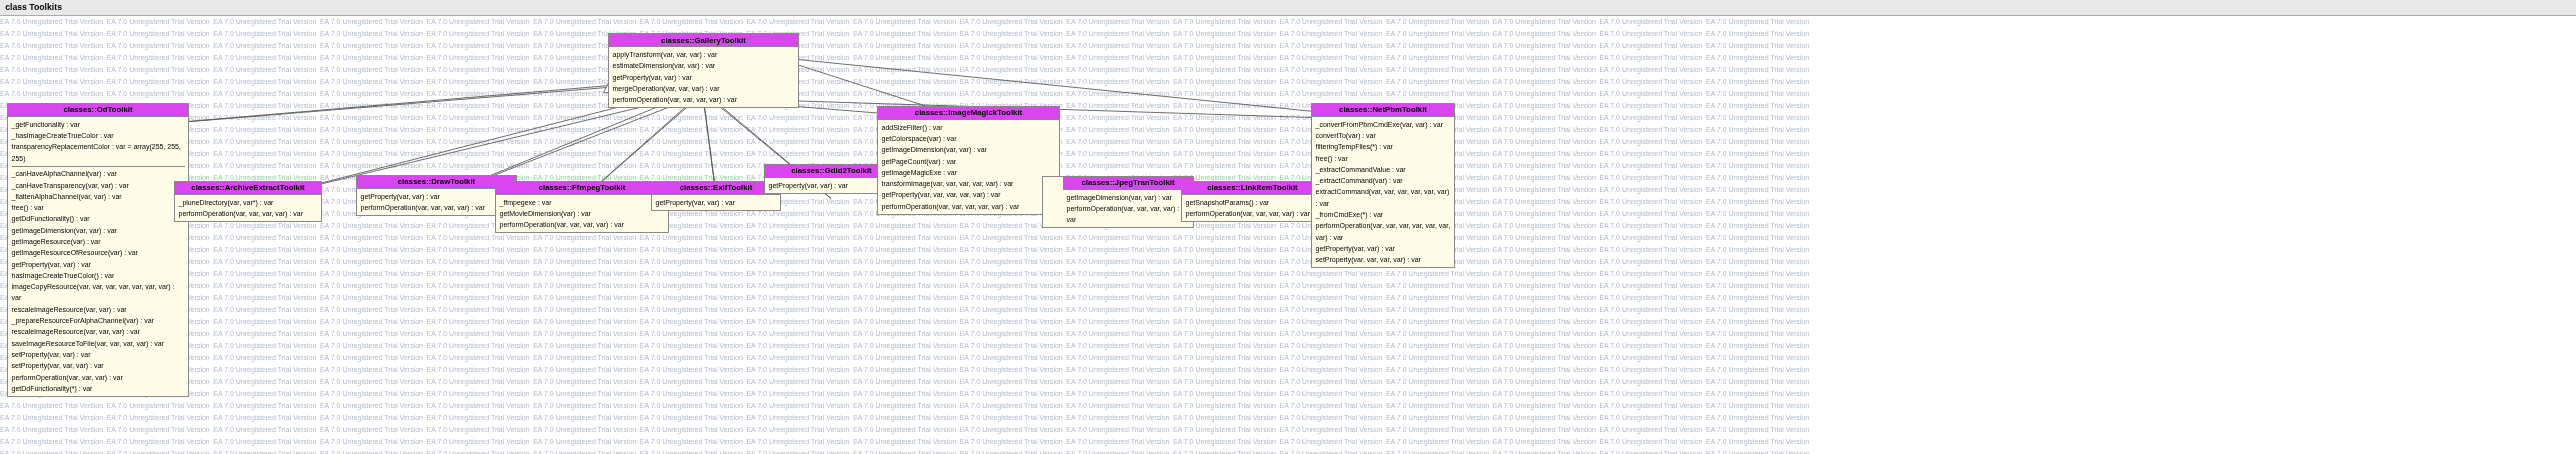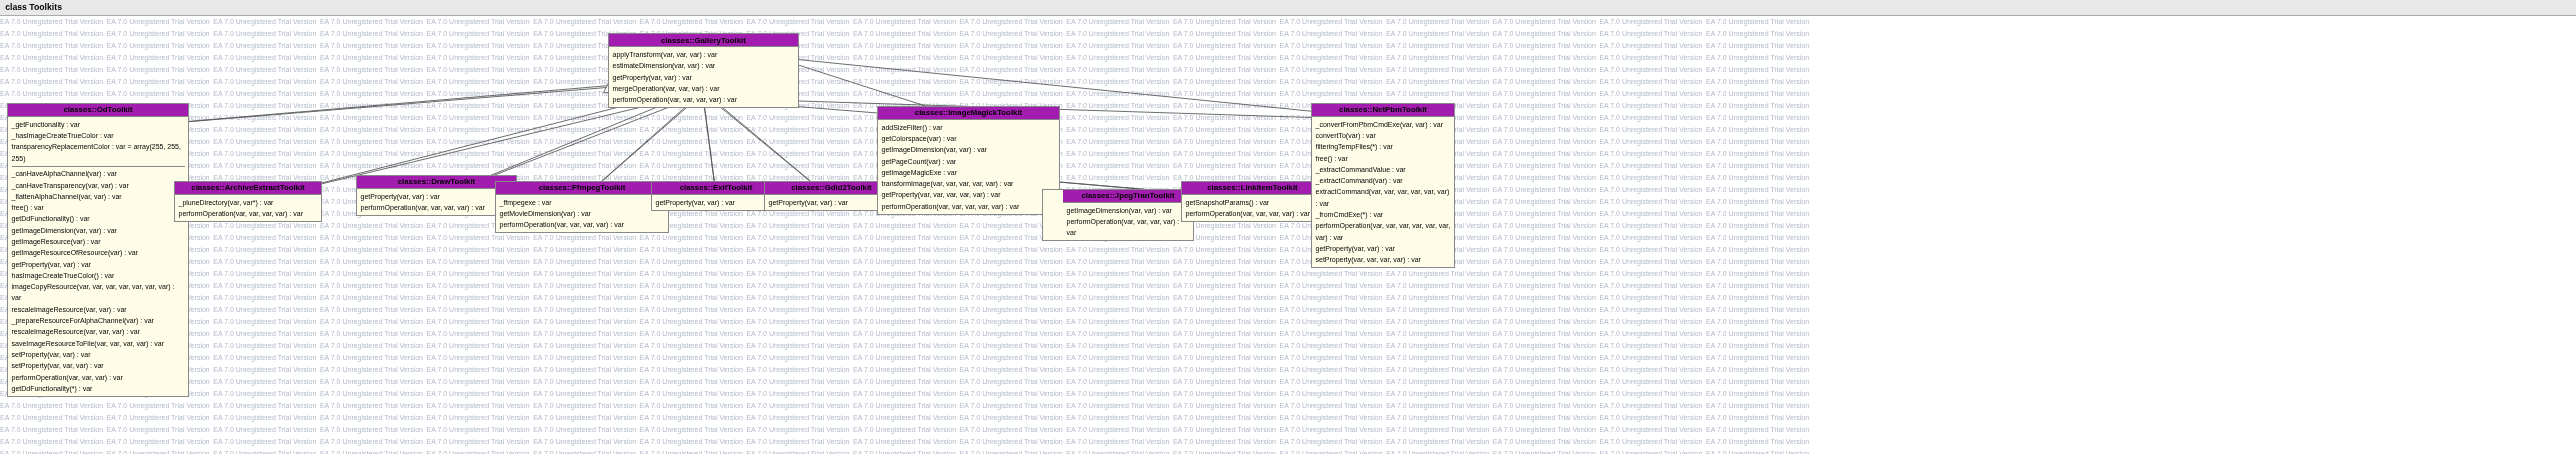--- a/index.html
+++ b/index.html
@@ -59,21 +59,21 @@
     
     .class-box {
       position: absolute;
       background: #fffde8;
       border: 0.9px solid #888;
       z-index: 10;
       min-width: 122px;
     }
 
     .class-header {
-      background: #a21caf;
+      background: #d946ef;
       border-bottom: 0.9px solid #888;
       padding: 1.7px 3.5px;
       font-weight: bold;
       font-size: 7.8px;
       text-align: center;
     }
 
     .class-body {
       padding: 1.7px 3.5px;
       font-size: 7px;
@@ -929,40 +929,40 @@
           <div>getMovieDimension(var) : var</div>
           <div>performOperation(var, var, var, var) : var</div>
         </div>
       </div>
       <div class="class-box" style="left: 651px; top: 165px; width: 130px;">
         <div class="class-header">classes::ExifToolkit</div>
         <div class="class-body">
           <div>getProperty(var, var) : var</div>
         </div>
       </div>
-      <div class="class-box" style="left: 764px; top: 165px; width: 135px;">
+      <div class="class-box" style="left: 764px; top: 148px; width: 135px;">
         <div class="class-header">classes::Gdid2Toolkit</div>
         <div class="class-body">
           <div>getProperty(var, var) : var</div>
         </div>
       </div>
       <div class="class-box" style="left: 877px; top: 90px; width: 183px;">
         <div class="class-header">classes::ImageMagickToolkit</div>
         <div class="class-body">
           <div>addSizeFilter() : var</div>
           <div>getColorspace(var) : var</div>
           <div>getImageDimension(var, var) : var</div>
           <div>getPageCount(var) : var</div>
           <div>getImageMagicExe : var</div>
           <div>transformImage(var, var, var, var, var) : var</div>
           <div>getProperty(var, var, var, var, var) : var</div>
           <div>performOperation(var, var, var, var, var) : var</div>
         </div>
       </div>
-      <div class="class-box" style="left: 1042px; top: 173px; width: 152px; padding-left: 20px;">
+      <div class="class-box" style="left: 1042px; top: 160px; width: 152px; padding-left: 20px;">
         <div class="class-header">classes::JpegTranToolkit</div>
         <div class="class-body">
           <div>getImageDimension(var, var) : var</div>
           <div>performOperation(var, var, var, var) : var</div>
         </div>
       </div>
       <div class="class-box" style="left: 1181px; top: 165px; width: 143px;">
         <div class="class-header">classes::LinkItemToolkit</div>
         <div class="class-body">
           <div>getSnapshotParams() : var</div>

